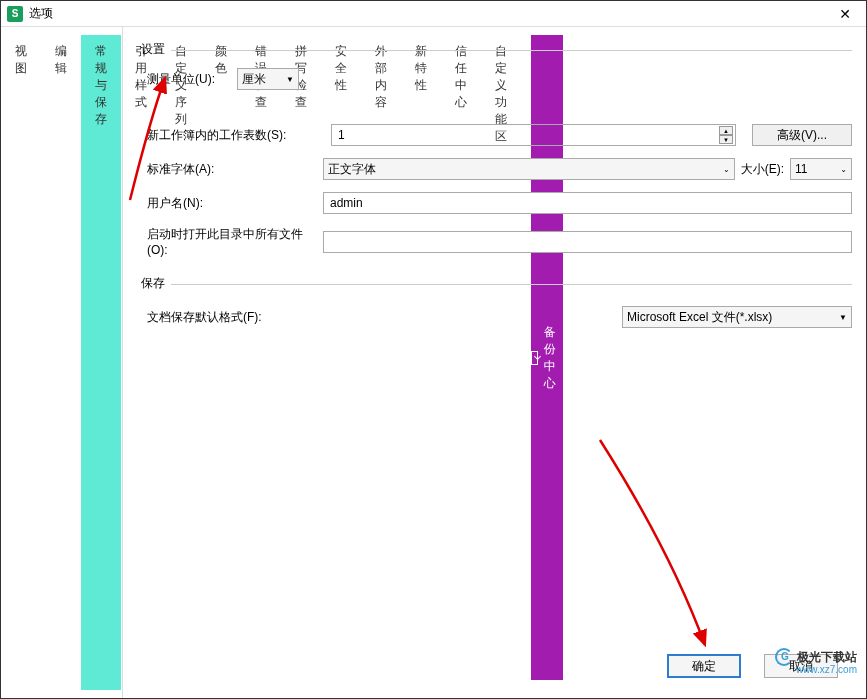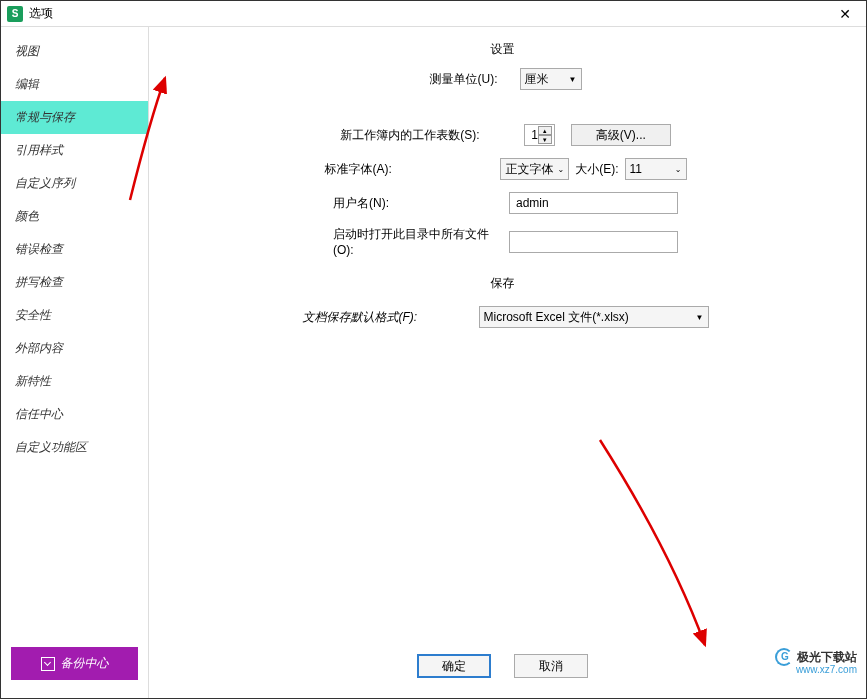--- a/index.html
+++ b/index.html
@@ -7,29 +7,29 @@
     
     .window { border: 1px solid #333; width: 867px; height: 699px; display: flex; flex-direction: column; }
     
     .titlebar { height: 26px; background: #fff; display: flex; align-items: center; padding: 0 6px; border-bottom: 1px solid #ddd; }
     .titlebar-icon { width: 16px; height: 16px; background: #1a9e5c; border-radius: 2px; display: flex; align-items: center; justify-content: center; color: #fff; font-size: 10px; font-weight: bold; margin-right: 6px; }
     .titlebar-text { font-size: 12px; flex: 1; }
     .close-btn { width: 30px; height: 20px; display: flex; align-items: center; justify-content: center; cursor: pointer; font-size: 14px; }
     
     .content { flex: 1; display: flex; }
     
-    .sidebar { width: 148px; border-right: 1px solid #ddd; display: flex; flex-direction: column; padding: 8px 0; font-style: italic; }
+    .sidebar { width: 122px; border-right: 1px solid #ddd; display: flex; flex-direction: row; padding: 8px 0; }
     .sidebar-item { padding: 8px 14px; font-size: 12px; cursor: pointer; color: #333; }
     .sidebar-item.active { background: #5eead4; }
     .sidebar-spacer { flex: 1; }
     .backup-btn { margin: 0 10px 10px 10px; background: #a21caf; color: #fff; padding: 8px 0; display: flex; align-items: center; justify-content: center; font-size: 12px; cursor: pointer; gap: 6px; }
     .backup-icon { width: 14px; height: 14px; border: 1.5px solid #fff; display: inline-block; position: relative; }
     .backup-icon::after { content: ""; position: absolute; left: 3px; top: 2px; width: 4px; height: 4px; border: 1.5px solid #fff; border-top: none; border-left: none; transform: rotate(45deg); }
     
-    .main { flex: 1; padding: 14px 28px 10px 18px; display: flex; flex-direction: column; font-size: 12px; align-items: center; }
+    .main { flex: 1; padding: 14px 14px 10px 18px; display: flex; flex-direction: column; font-size: 12px; }
     
     .section-title { font-size: 12px; margin-bottom: 4px; position: relative; }
     .section-title::after { content: ""; position: absolute; left: 30px; right: 0; top: 50%; height: 1px; background: #ccc; }
     
     .form-row { display: flex; align-items: center; margin: 6px 0; padding-left: 24px; }
     .form-label { width: 160px; font-size: 12px; }
     
     .checkbox-row { display: flex; align-items: center; padding-left: 6px; margin: 8px 0 6px 0; }
     .checkbox { width: 14px; height: 14px; border: 1px solid #999; margin-right: 6px; cursor: pointer; }
     
@@ -141,21 +141,21 @@
 
       <div class="form-row" style="padding-left:6px;">
         <span class="form-label" style="width:176px;">启动时打开此目录中所有文件(O):</span>
         <input class="text-input" style="flex: 1 1 0%;" value="">
       </div>
 
       <div style="height:12px;"></div>
       <div class="section-title">保存</div>
 
       <div class="form-row" style="padding-left:6px; margin-top:10px;">
-        <span class="form-label" style="width:176px;font-style:italic;">文档保存默认格式(F):</span>
+        <span class="form-label" style="width:176px;">文档保存默认格式(F):</span>
         <div style="flex:1;"></div>
         <div class="select-box" style="width:230px;">
           <span>Microsoft Excel 文件(*.xlsx)</span>
           <span class="select-arrow">▼</span>
         </div>
       </div>
 
       <div style="flex:1;"></div>
 
       <div class="footer">

